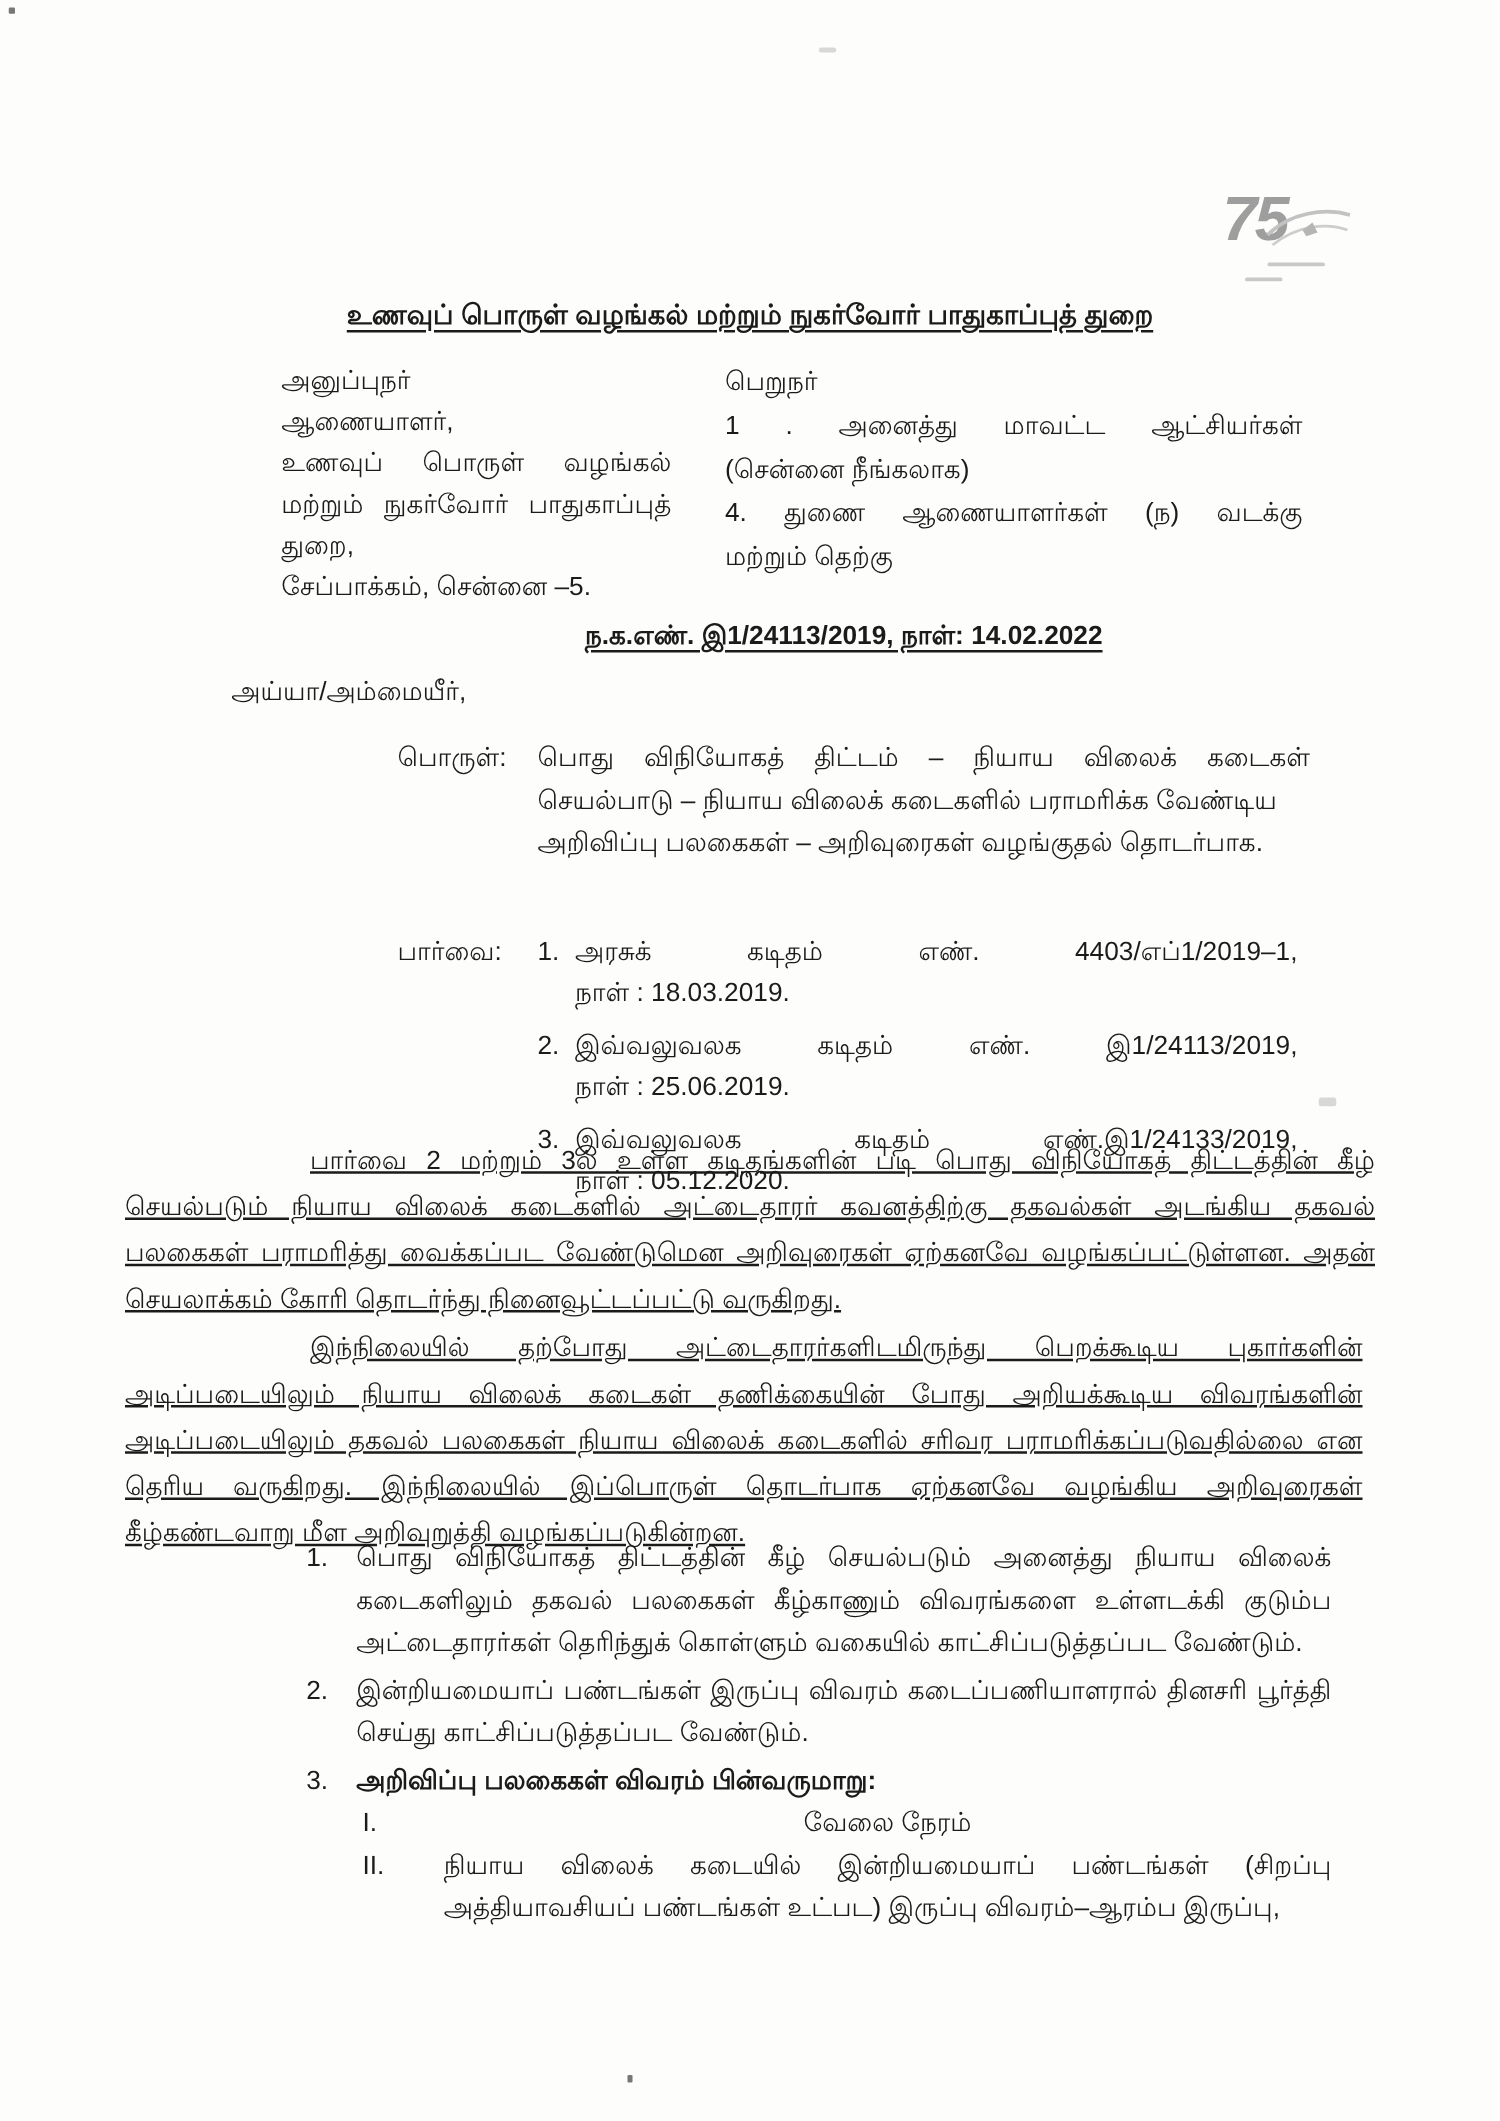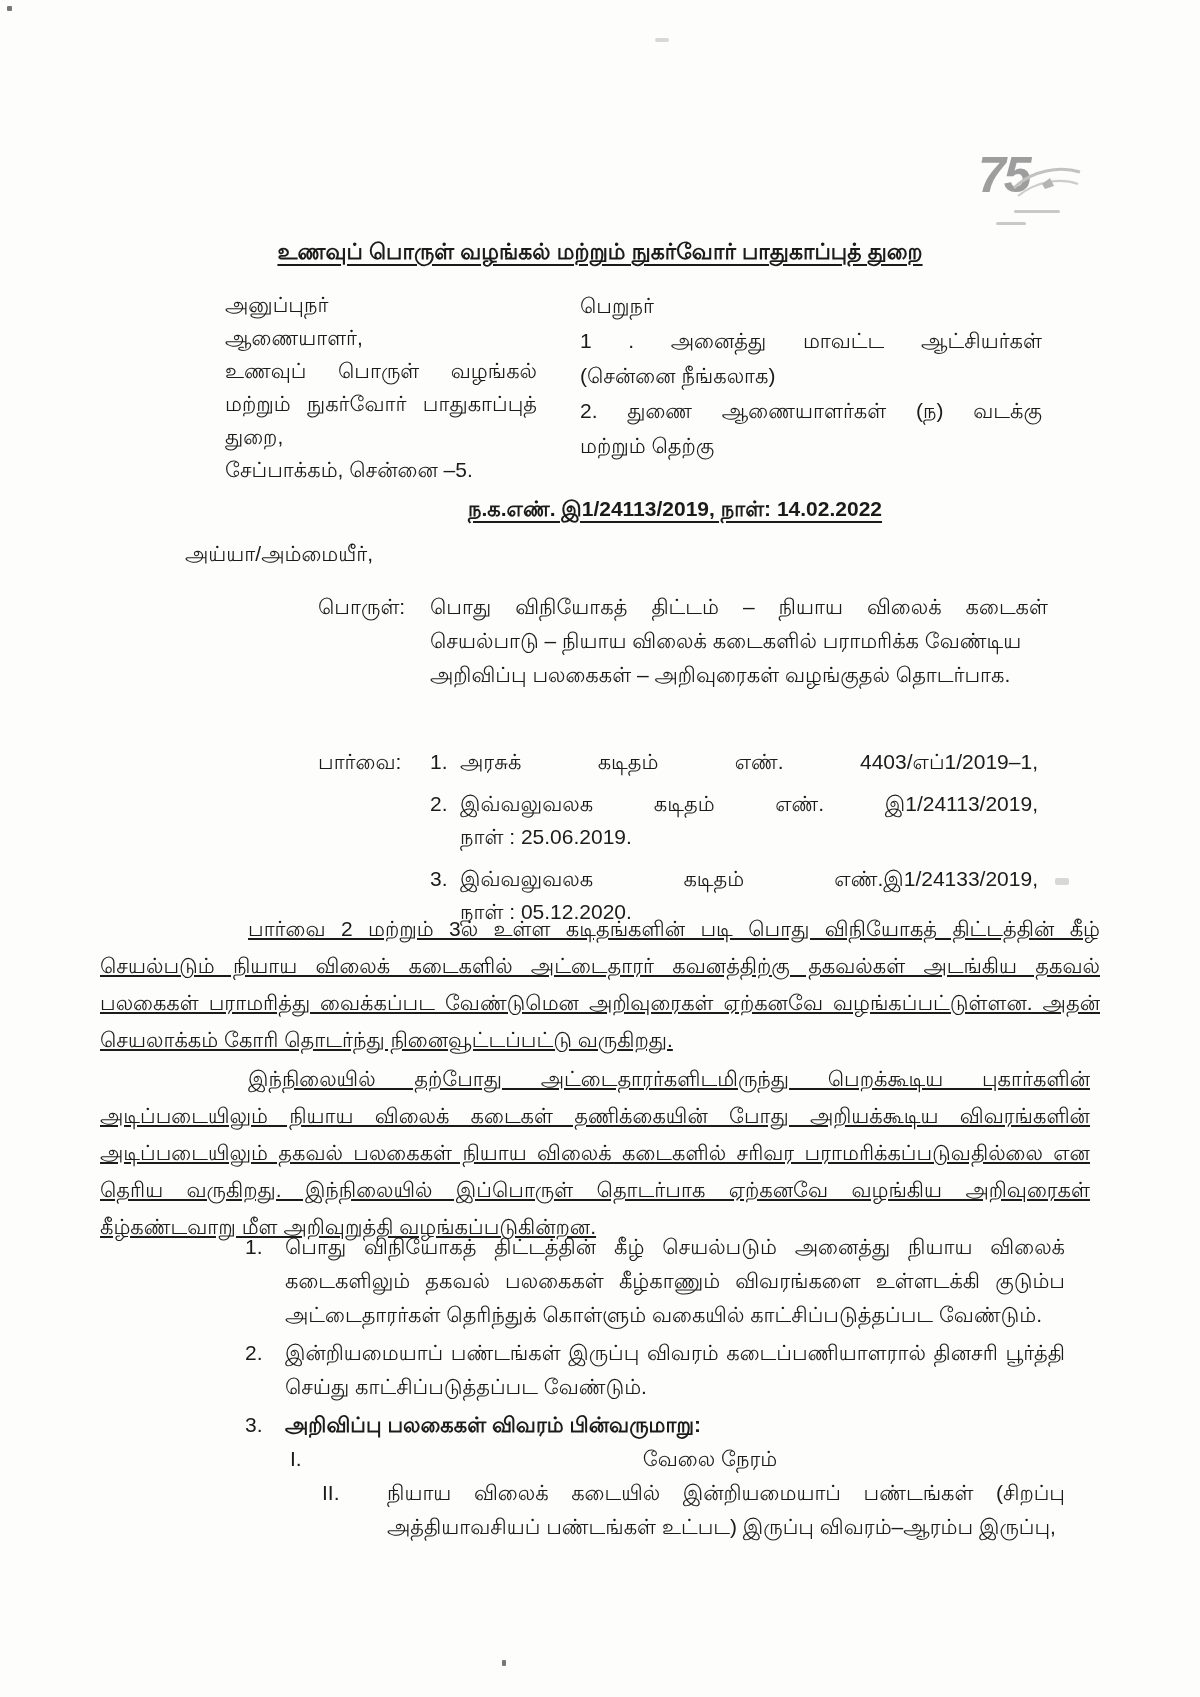--- a/index.html
+++ b/index.html
@@ -62,21 +62,21 @@
     <div class="spread">உணவுப் பொருள் வழங்கல்</div>
     <div class="spread">மற்றும் நுகர்வோர் பாதுகாப்புத்</div>
     <div>துறை,</div>
     <div>சேப்பாக்கம், சென்னை –5.</div>
   </div>
 
   <div class="abs t" style="left:580px;top:288px;width:462px;line-height:35px;">
     <div>பெறுநர்</div>
     <div class="spread">1 . அனைத்து மாவட்ட ஆட்சியர்கள்</div>
     <div>(சென்னை நீங்கலாக)</div>
-    <div class="spread">2. துணை ஆணையாளர்கள் (ந) வடக்கு</div>
+    <div class="spread">4. துணை ஆணையாளர்கள் (ந) வடக்கு</div>
     <div>மற்றும் தெற்கு</div>
   </div>
 
   <div class="abs t bold" style="left:75px;top:492px;width:1200px;text-align:center;">
     <span class="uline">ந.க.எண். இ1/24113/2019,  நாள்: 14.02.2022</span>
   </div>
 
   <div class="abs t" style="left:185px;top:537px;">அய்யா/அம்மையீர்,</div>
 
   <div class="abs t" style="left:318px;top:590px;">பொருள்:</div>
@@ -86,20 +86,21 @@
     <div>அறிவிப்பு பலகைகள் – அறிவுரைகள் வழங்குதல் தொடர்பாக.</div>
   </div>
 
   <div class="abs t" style="left:318px;top:745px;">பார்வை:</div>
   <div class="abs t" style="left:430px;top:745px;width:608px;">
     <div class="refrow">
       <div style="display:flex;">
         <span style="width:30px;flex:none;">1.</span>
         <span class="spread" style="flex:1;">அரசுக் கடிதம் எண். 4403/எப்1/2019–1,</span>
       </div>
+      <div style="padding-left:30px;">நாள் : 18.03.2019.</div>
     </div>
     <div class="refrow">
       <div style="display:flex;">
         <span style="width:30px;flex:none;">2.</span>
         <span class="spread" style="flex:1;">இவ்வலுவலக கடிதம் எண். இ1/24113/2019,</span>
       </div>
       <div style="padding-left:30px;">நாள் : 25.06.2019.</div>
     </div>
     <div class="refrow">
       <div style="display:flex;">
@@ -125,18 +126,18 @@
     </div>
     <div style="display:flex;">
       <span style="width:40px;flex:none;">3.</span>
       <span style="flex:1;font-weight:bold;">அறிவிப்பு பலகைகள் விவரம் பின்வருமாறு:</span>
     </div>
     <div style="display:flex;padding-left:45px;">
       <span style="width:65px;flex:none;">I.</span>
       <span style="flex:1;text-align:center;">வேலை நேரம்</span>
     </div>
     <div style="display:flex;padding-left:45px;">
-      <span style="width:65px;flex:none;margin-left:32px;">II.</span>
+      <span style="width:65px;flex:none;">II.</span>
       <span class="just" style="flex:1;">நியாய விலைக் கடையில் இன்றியமையாப் பண்டங்கள் (சிறப்பு அத்தியாவசியப் பண்டங்கள் உட்பட) இருப்பு விவரம்–ஆரம்ப இருப்பு,</span>
     </div>
   </div>
 
 </div>
 
 </body></html>

